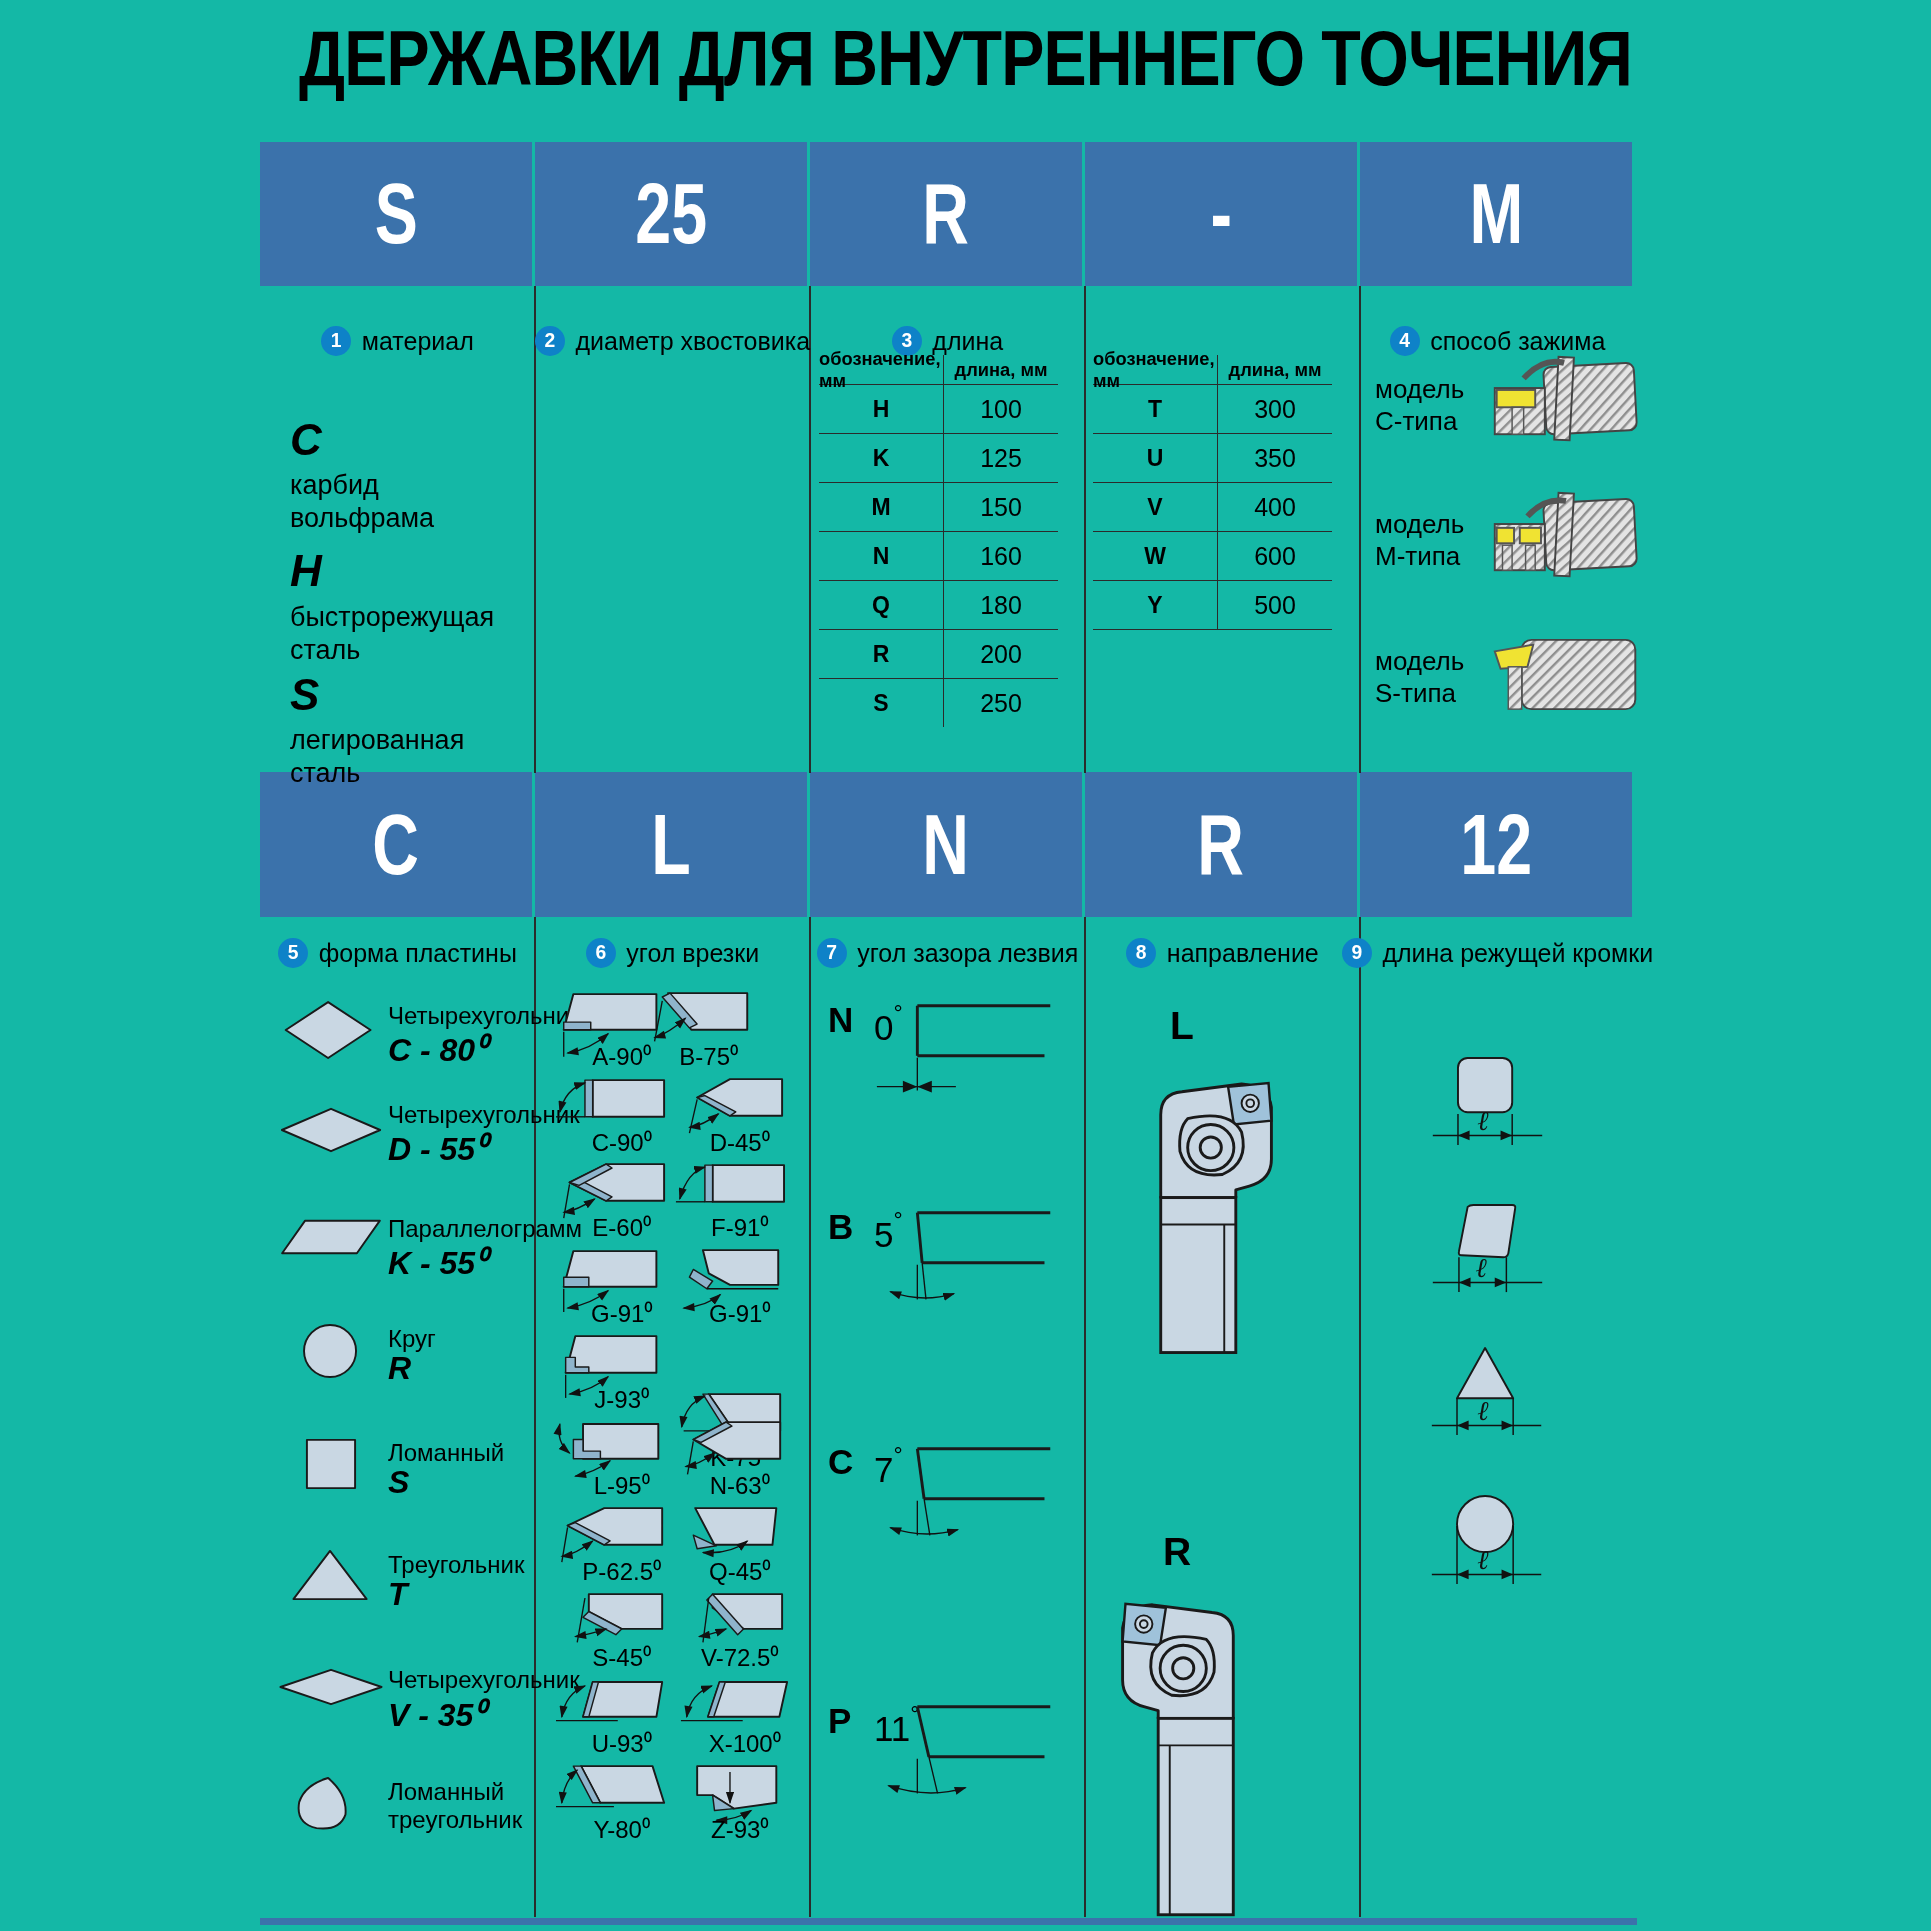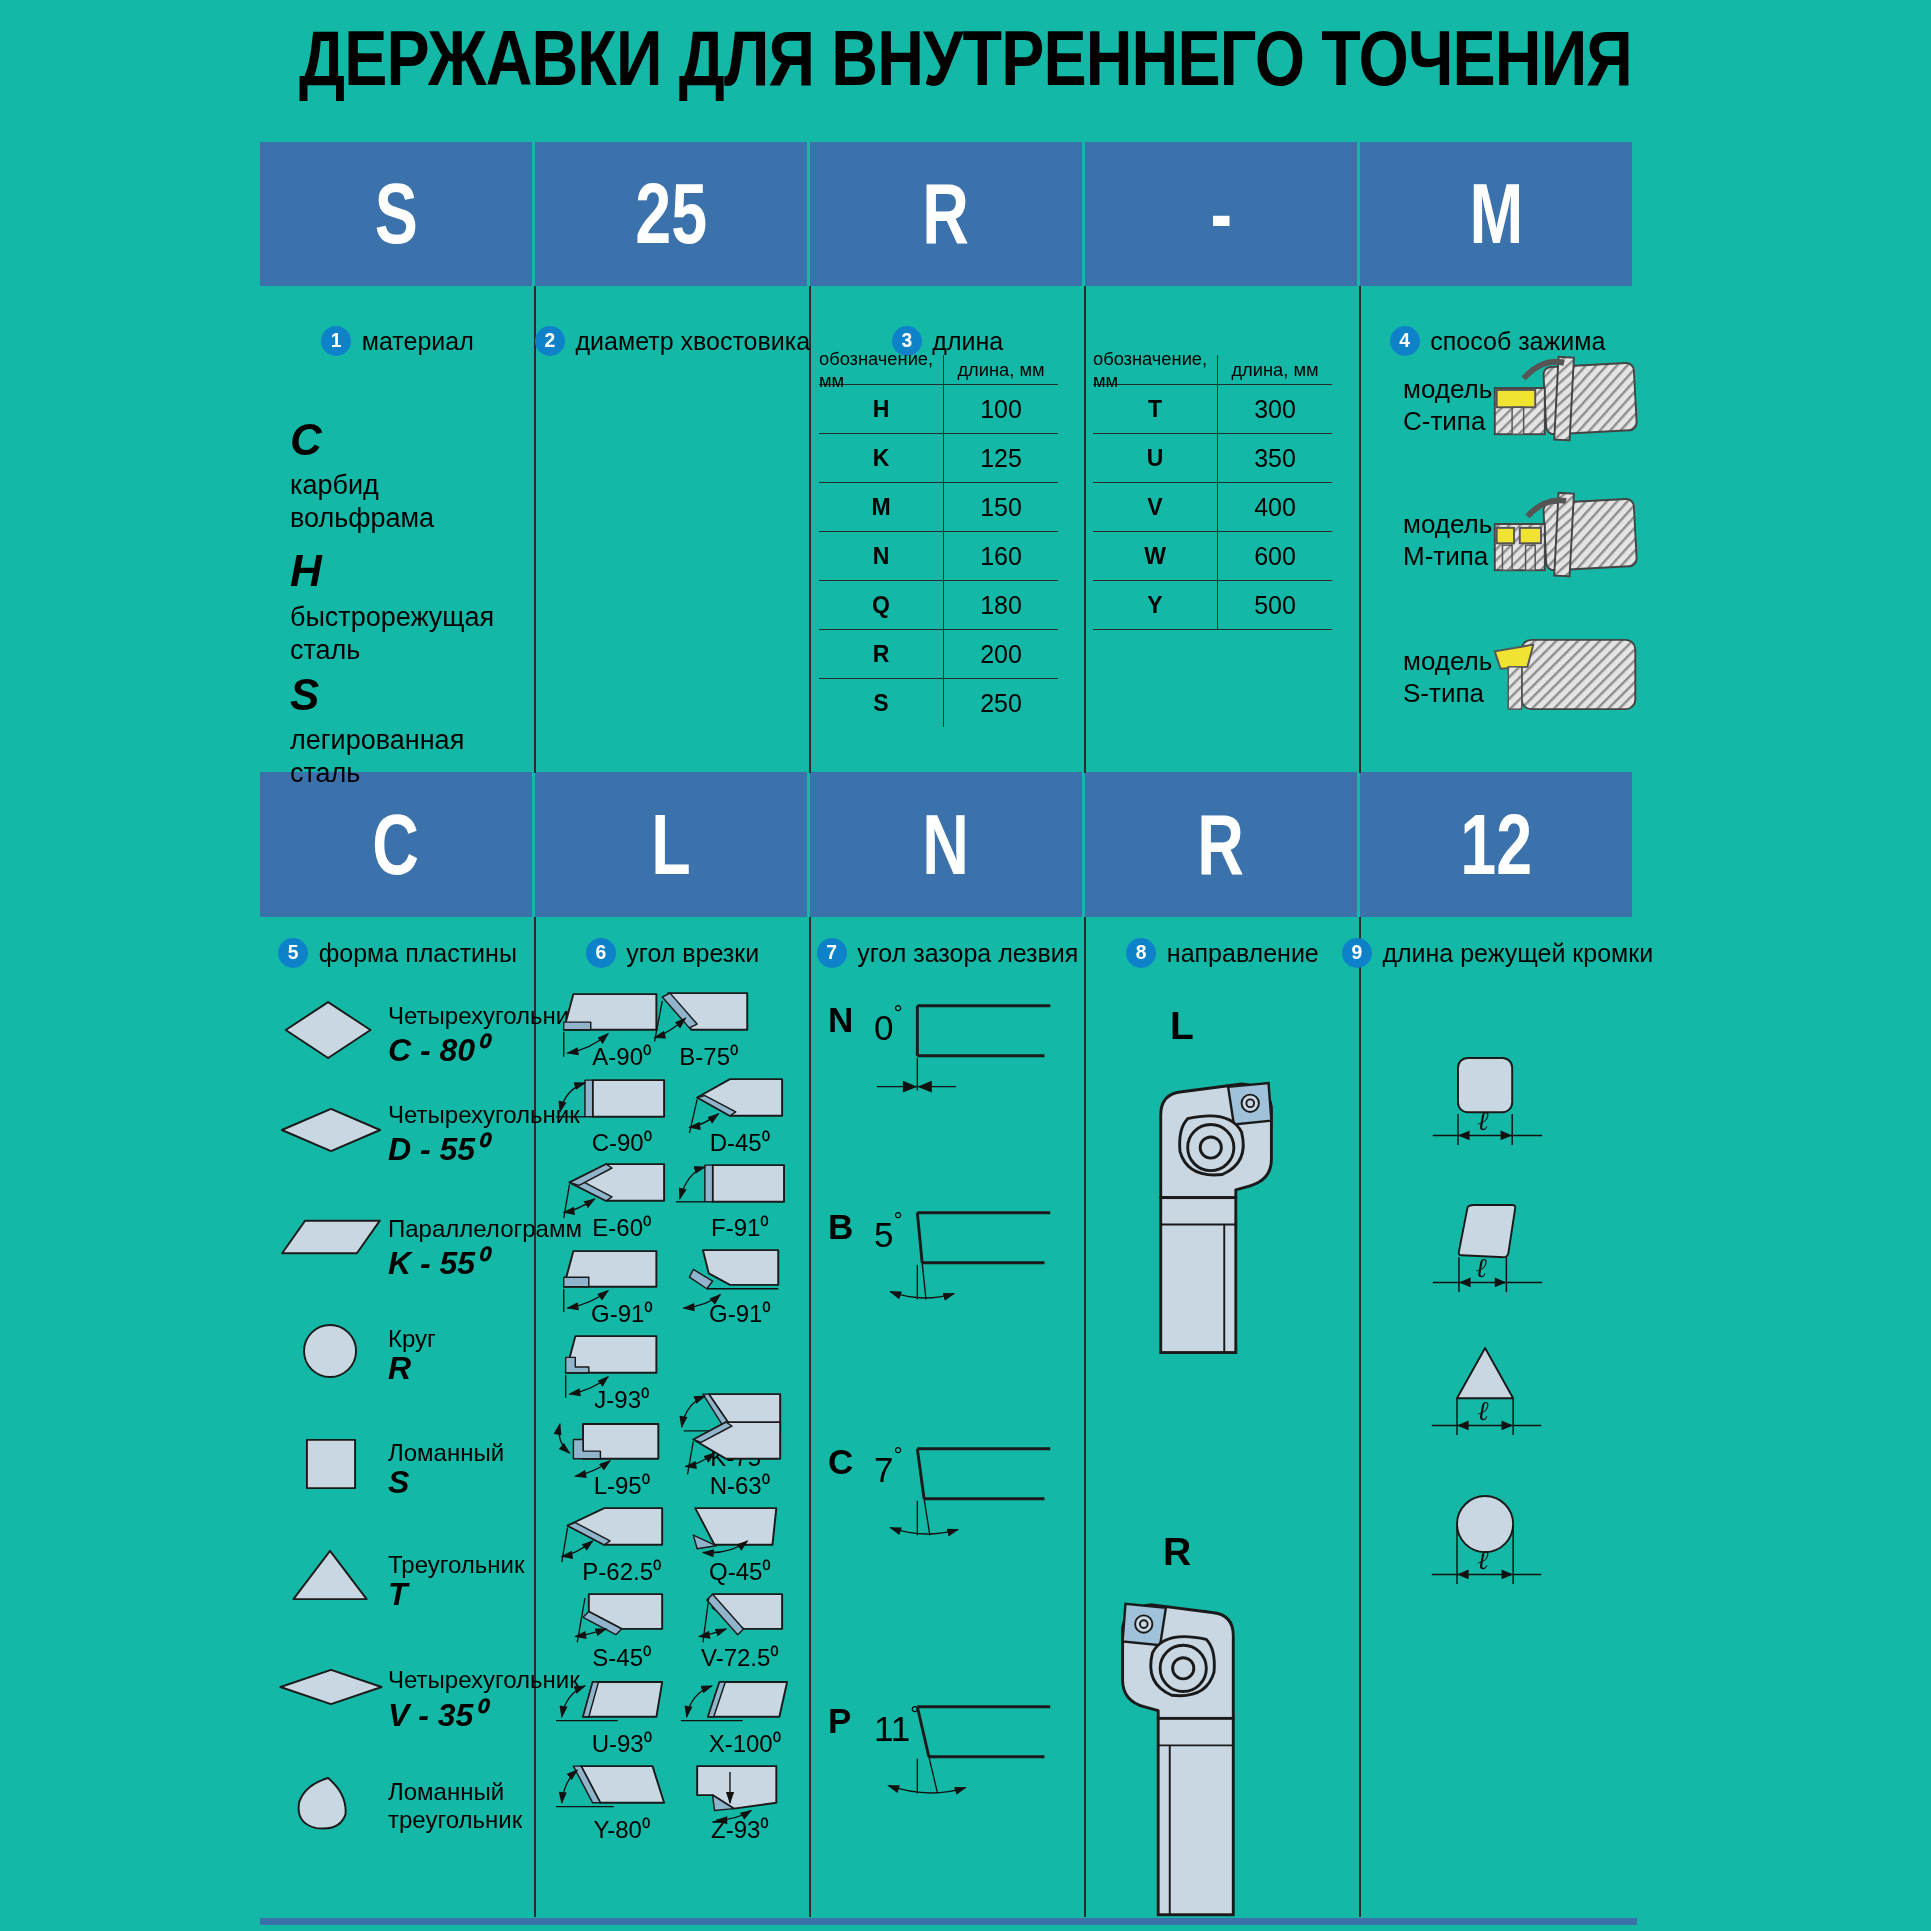--- a/index.html
+++ b/index.html
@@ -17,31 +17,31 @@
   .bottomstrip{position:absolute;left:260px;top:1918px;width:1377px;height:6.8px;background:#3B72AB;}
   
   .slab{position:absolute;width:275px;display:flex;gap:10.6px;align-items:center;justify-content:center;white-space:nowrap;font-size:25px;}
   .badge{width:30px;height:30px;border-radius:50%;background:#0E82C8;color:#fff;font-weight:bold;
          font-size:19.3px;display:flex;align-items:center;justify-content:center;flex:0 0 30px;}
   
   .matcode{position:absolute;font-size:44px;font-weight:bold;font-style:italic;}
   .matdesc{position:absolute;font-size:27px;width:237px;line-height:33px;}
   
   .ltab{position:absolute;width:239px;}
-  .ltab .h{display:flex;height:29px;}
+  .ltab .h{display:flex;height:29px;font-weight:bold;}
   .ltab .r{display:flex;height:48px;border-top:1.9px solid #2b2b2b;}
   .ltab .c1,.ltab .c2{display:flex;align-items:center;justify-content:center;}
   .ltab .c1{width:124px;}
   .ltab .c2{width:114px;border-left:1.9px solid #2b2b2b;}
   .ltab .h .c1,.ltab .h .c2{font-size:18.3px;}
   .ltab .r .c1{font-weight:bold;font-size:23px;}
   .ltab .r .c2{font-size:25px;}
   .t2last{border-bottom:1.9px solid #2b2b2b;}
   
-  .model-txt{position:absolute;font-size:26px;line-height:32px;margin-left:28px;}
+  .model-txt{position:absolute;font-size:26px;line-height:32px;}
   
   .s5name{position:absolute;font-size:24px;line-height:28px;width:174px;}
   .s5code{position:absolute;font-size:32px;font-weight:bold;font-style:italic;}
   
   .s6c{position:absolute;width:114px;height:83px;}
   .s6l{position:absolute;left:17.4px;top:48px;width:97px;text-align:center;font-size:24px;}
   
   .s7letter{position:absolute;font-size:35px;font-weight:bold;}
   .s7val{position:absolute;font-size:35px;}
   .s7val .deg{font-size:23px;vertical-align:19.3px;}

